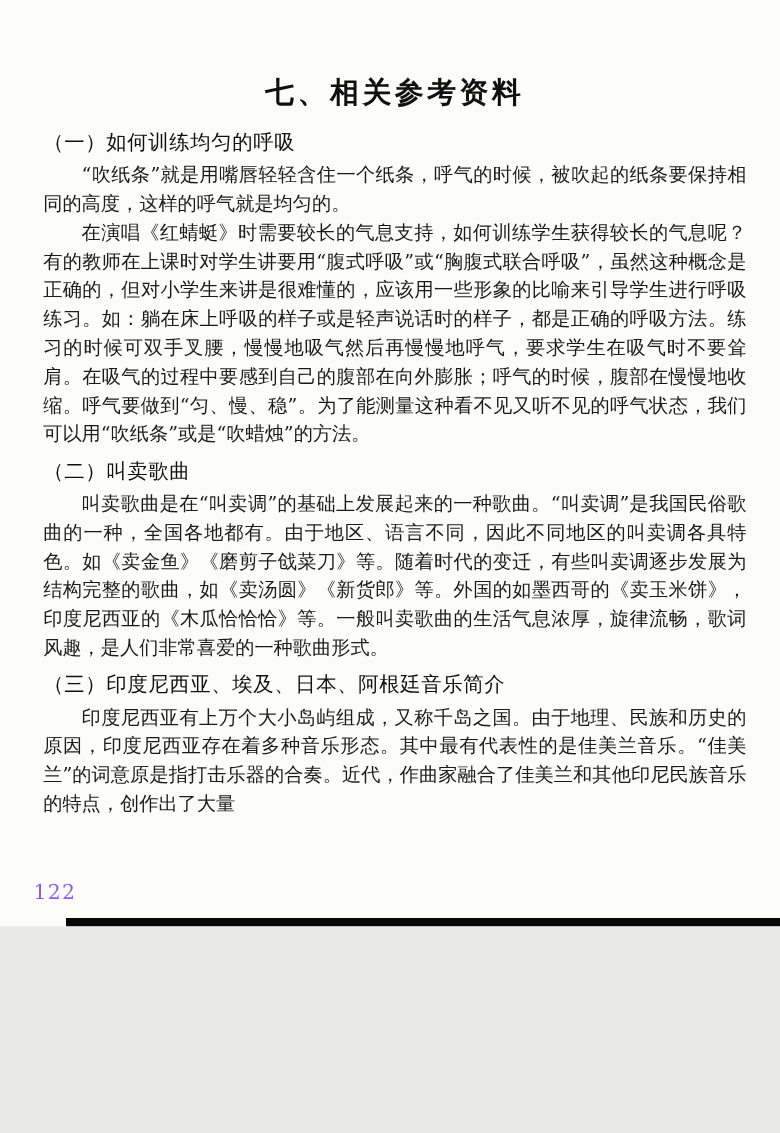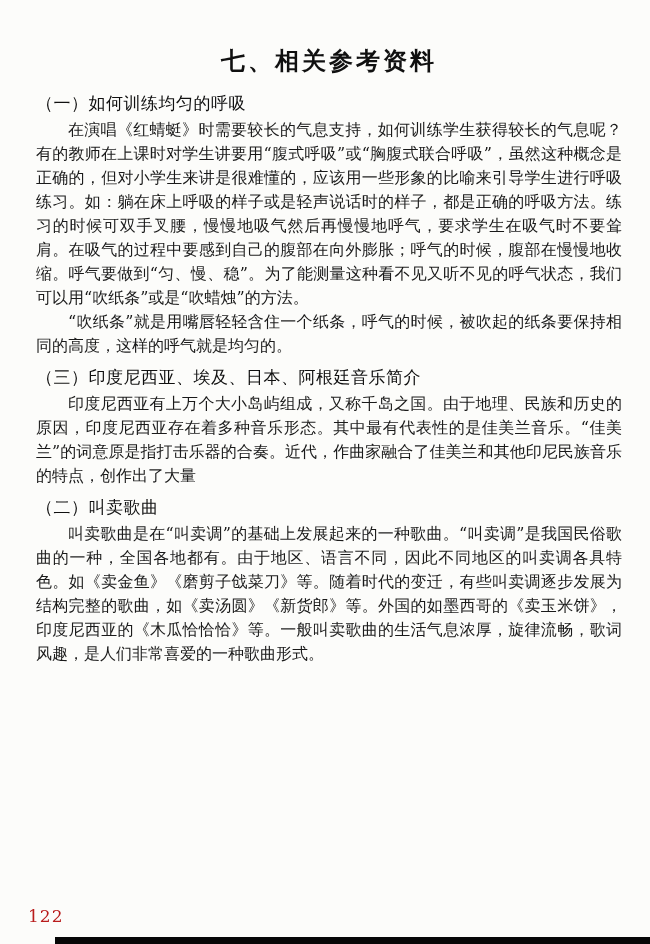--- a/index.html
+++ b/index.html
@@ -4,25 +4,25 @@
 <style>
   * { margin: 0; padding: 0; box-sizing: border-box; }
   html, body { width: 650px; height: 944px; }
   body {
     background: #e9e9e7;
     font-family: "DejaVu Serif", "Liberation Serif", serif;
   }
   .page {
     position: relative;
     width: 650px;
-    height: 944px;
+    height: 772px;
     overflow: hidden;
     background: #fcfcfa;
     color: #171717;
-    padding: 44px 28px 0 36px;
+    padding: 60px 28px 0 36px;
   }
   .doc-title {
     font-family: "DejaVu Sans", "Liberation Sans", sans-serif;
     font-size: 24px;
     font-weight: bold;
     line-height: 34px;
     letter-spacing: 3px;
     text-align: center;
     color: #101010;
     margin-bottom: 12px;
@@ -42,51 +42,51 @@
     text-align: justify;
     text-indent: 2em;
     color: #1a1a1a;
   }
   .page-number {
     position: absolute;
     left: 28px;
     bottom: 18px;
     font-size: 17px;
     letter-spacing: 1px;
-    color: #b91c1c;
+    color: #8b5cf6;
   }
   .scan-bar {
     position: absolute;
     left: 55px;
     right: 0;
     bottom: 0;
     height: 7px;
     background: #070707;
   }
 </style>
 </head>
 <body>
 
 <div class="page">
 
   <h1 class="doc-title">七、相关参考资料</h1>
 
   <section>
     <h2 class="section-heading">（一）如何训练均匀的呼吸</h2>
+    <p class="body-para">“吹纸条”就是用嘴唇轻轻含住一个纸条，呼气的时候，被吹起的纸条要保持相同的高度，这样的呼气就是均匀的。</p>
     <p class="body-para">在演唱《红蜻蜓》时需要较长的气息支持，如何训练学生获得较长的气息呢？有的教师在上课时对学生讲要用“腹式呼吸”或“胸腹式联合呼吸”，虽然这种概念是正确的，但对小学生来讲是很难懂的，应该用一些形象的比喻来引导学生进行呼吸练习。如：躺在床上呼吸的样子或是轻声说话时的样子，都是正确的呼吸方法。练习的时候可双手叉腰，慢慢地吸气然后再慢慢地呼气，要求学生在吸气时不要耸肩。在吸气的过程中要感到自己的腹部在向外膨胀；呼气的时候，腹部在慢慢地收缩。呼气要做到“匀、慢、稳”。为了能测量这种看不见又听不见的呼气状态，我们可以用“吹纸条”或是“吹蜡烛”的方法。</p>
-    <p class="body-para">“吹纸条”就是用嘴唇轻轻含住一个纸条，呼气的时候，被吹起的纸条要保持相同的高度，这样的呼气就是均匀的。</p>
+  </section>
+
+  <section>
+    <h2 class="section-heading">（二）叫卖歌曲</h2>
+    <p class="body-para">叫卖歌曲是在“叫卖调”的基础上发展起来的一种歌曲。“叫卖调”是我国民俗歌曲的一种，全国各地都有。由于地区、语言不同，因此不同地区的叫卖调各具特色。如《卖金鱼》《磨剪子戗菜刀》等。随着时代的变迁，有些叫卖调逐步发展为结构完整的歌曲，如《卖汤圆》《新货郎》等。外国的如墨西哥的《卖玉米饼》，印度尼西亚的《木瓜恰恰恰》等。一般叫卖歌曲的生活气息浓厚，旋律流畅，歌词风趣，是人们非常喜爱的一种歌曲形式。</p>
   </section>
 
   <section>
     <h2 class="section-heading">（三）印度尼西亚、埃及、日本、阿根廷音乐简介</h2>
     <p class="body-para">印度尼西亚有上万个大小岛屿组成，又称千岛之国。由于地理、民族和历史的原因，印度尼西亚存在着多种音乐形态。其中最有代表性的是佳美兰音乐。“佳美兰”的词意原是指打击乐器的合奏。近代，作曲家融合了佳美兰和其他印尼民族音乐的特点，创作出了大量</p>
-  </section>
-
-  <section>
-    <h2 class="section-heading">（二）叫卖歌曲</h2>
-    <p class="body-para">叫卖歌曲是在“叫卖调”的基础上发展起来的一种歌曲。“叫卖调”是我国民俗歌曲的一种，全国各地都有。由于地区、语言不同，因此不同地区的叫卖调各具特色。如《卖金鱼》《磨剪子戗菜刀》等。随着时代的变迁，有些叫卖调逐步发展为结构完整的歌曲，如《卖汤圆》《新货郎》等。外国的如墨西哥的《卖玉米饼》，印度尼西亚的《木瓜恰恰恰》等。一般叫卖歌曲的生活气息浓厚，旋律流畅，歌词风趣，是人们非常喜爱的一种歌曲形式。</p>
   </section>
 
   <div class="page-number">122</div>
 
   <div class="scan-bar"></div>
 
 </div>
 
 </body></html>

